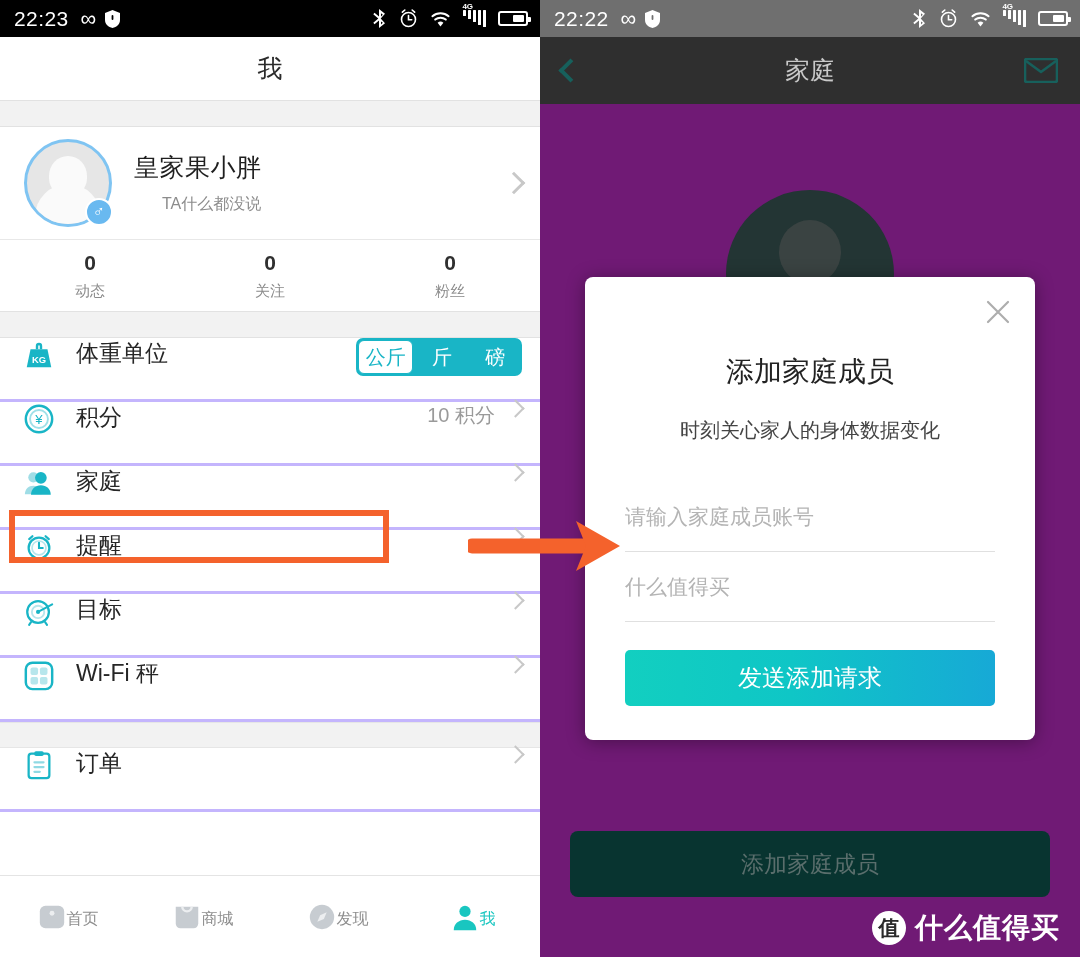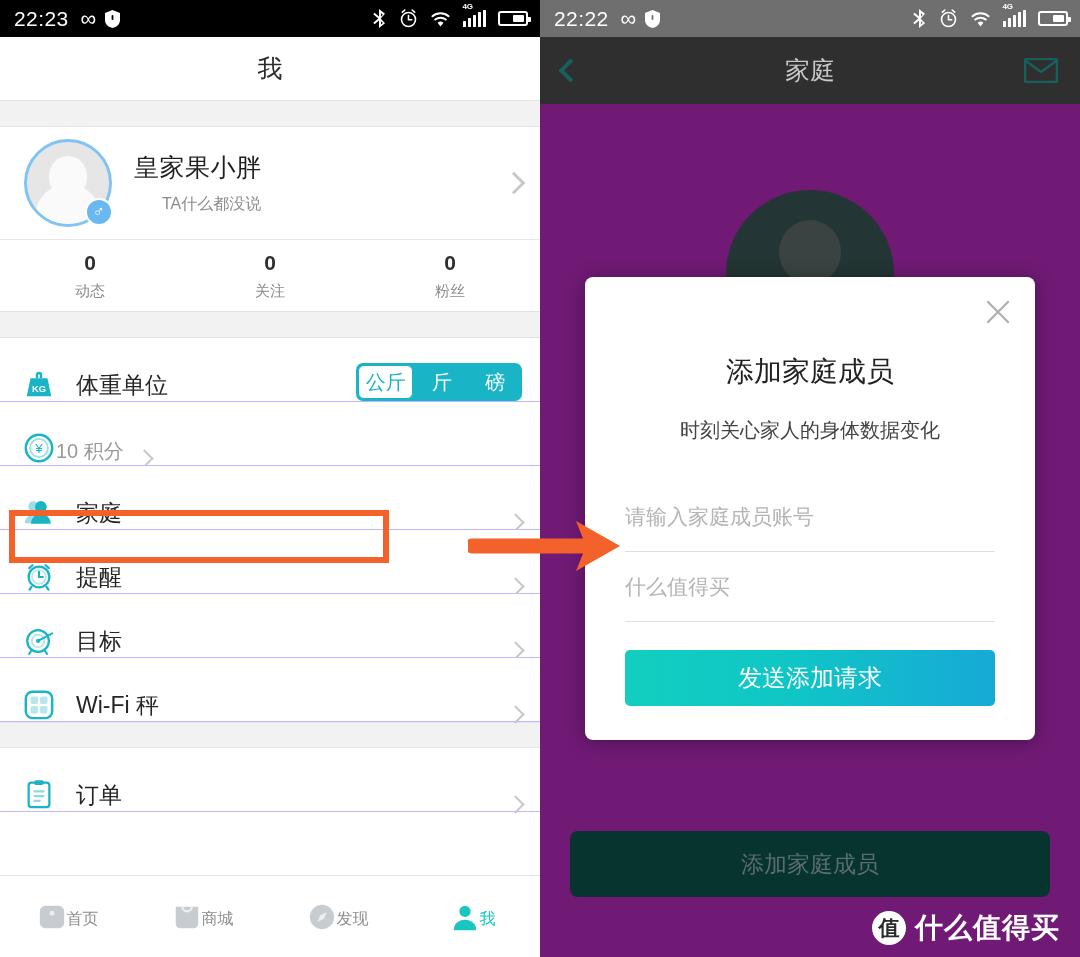--- a/index.html
+++ b/index.html
@@ -26,21 +26,21 @@
   .sb-time { font-size: 21px; letter-spacing: 0.4px; font-weight: 400; }
   .sb-left-icons { display: flex; align-items: center; gap: 9px; margin-left: 12px; }
   .sb-spacer { flex: 1; }
   .sb-right-icons { display: flex; align-items: center; gap: 12px; }
   .icn { display: inline-block; line-height: 0; }
   .infinity { font-size: 22px; line-height: 1; }
   .shield { width: 15px; height: 18px; }
   .bt { width: 15px; height: 19px; }
   .alarm { width: 19px; height: 19px; }
   .wifi { width: 21px; height: 16px; }
-  .sig { display: flex; align-items: flex-end; gap: 1.5px; height: 17px; position: relative; }
+  .sig { display: flex; align-items: flex-start; gap: 1.5px; height: 17px; position: relative; }
   .sig b { display: block; width: 3.5px; background: currentColor; border-radius: .5px; }
   .sig .g4 { position: absolute; top: -3px; left: 0; font-size: 8px; font-weight: 700; letter-spacing: -0.3px; }
   .batt { width: 30px; height: 15px; border: 2px solid currentColor; border-radius: 3px; position: relative; display: flex; align-items: center; }
   .batt::after { content: ""; position: absolute; right: -5px; top: 4px; width: 3px; height: 5px; background: currentColor; border-radius: 0 1px 1px 0; }
   .batt i { display: block; height: 7px; background: currentColor; margin-left: auto; margin-right: 2px; border-radius: 1px; }
 
   
   .nav-left { height: 63px; display: flex; align-items: center; justify-content: center; background: #ffffff; }
   .nav-left .title { font-size: 25px; color: #2b2b2b; }
   .sep-band { height: 27px; background: #f2f2f2; border-top: 1px solid #e2e2e2; border-bottom: 1px solid #e2e2e2; }
@@ -69,22 +69,22 @@
   }
   .chev-big { width: 16px; height: 16px; border-width: 3px; }
 
   .stats { height: 72px; display: flex; background: #fff; border-top: 1px solid #e8e8e8; }
   .stat { flex: 1; display: flex; flex-direction: column; align-items: center; justify-content: center; }
   .stat .num { font-size: 21px; color: #303030; font-weight: 600; }
   .stat .lbl { font-size: 15px; color: #8a8a8a; margin-top: 7px; }
 
   .rows { background: #fff; }
   .row {
-    height: 64px; display: flex; align-items: flex-end;
-    padding: 0 18px 0 22px; border-bottom: 1px solid #c4b5fd; background: #fff;
+    height: 64px; display: flex; align-items: flex-start;
+    padding: 0 18px 0 22px; border-bottom: 3px solid #c4b5fd; background: #fff;
     position: relative;
   }
   .row .r-icon { width: 34px; height: 34px; flex: 0 0 34px; display: flex; align-items: center; justify-content: center; }
   .row .r-label { margin-left: 20px; font-size: 23px; color: #262626; flex: 1; }
   .row .r-value { font-size: 20px; color: #9a9a9a; margin-right: 14px; }
 
   
   .seg { display: flex; background: #19b5c6; border-radius: 7px; overflow: hidden; height: 38px; width: 166px; align-items: center; }
   .seg span { flex: 1; display: flex; align-items: center; justify-content: center; font-size: 20px; color: #ffffff; height: 100%; }
   .seg span.on { background: #ffffff; color: #19b5c6; border-radius: 6px; margin: 2px; height: 34px; border: 1px solid #19b5c6; }
@@ -269,20 +269,21 @@
       </div>
 
       <div class="row">
         <span class="r-icon">
           <svg viewBox="0 0 34 34" width="32" height="32">
               <circle cx="17" cy="17" r="14" fill="none" stroke="#19b5c6" stroke-width="2.6"></circle>
               <circle cx="17" cy="17" r="9.5" fill="none" stroke="#9fe0e8" stroke-width="2"></circle>
               <text x="17" y="22" font-size="14" fill="#19b5c6" text-anchor="middle" font-family="Liberation Sans">¥</text>
             </svg>
         </span>
+        <span class="r-label">积分</span>
         <span class="r-value">10 积分</span>
         <span class="chev"></span>
       </div>
 
       <div class="row">
         <span class="r-icon">
           <svg viewBox="0 0 34 34" width="32" height="32">
               <circle cx="11" cy="11" r="5.4" fill="#9fdde6"></circle>
               <path d="M2 29c0-5.4 4-9 9-9s9 3.6 9 9z" fill="#9fdde6"></path>
               <circle cx="19" cy="11.5" r="6.2" fill="#19b5c6"></circle>

